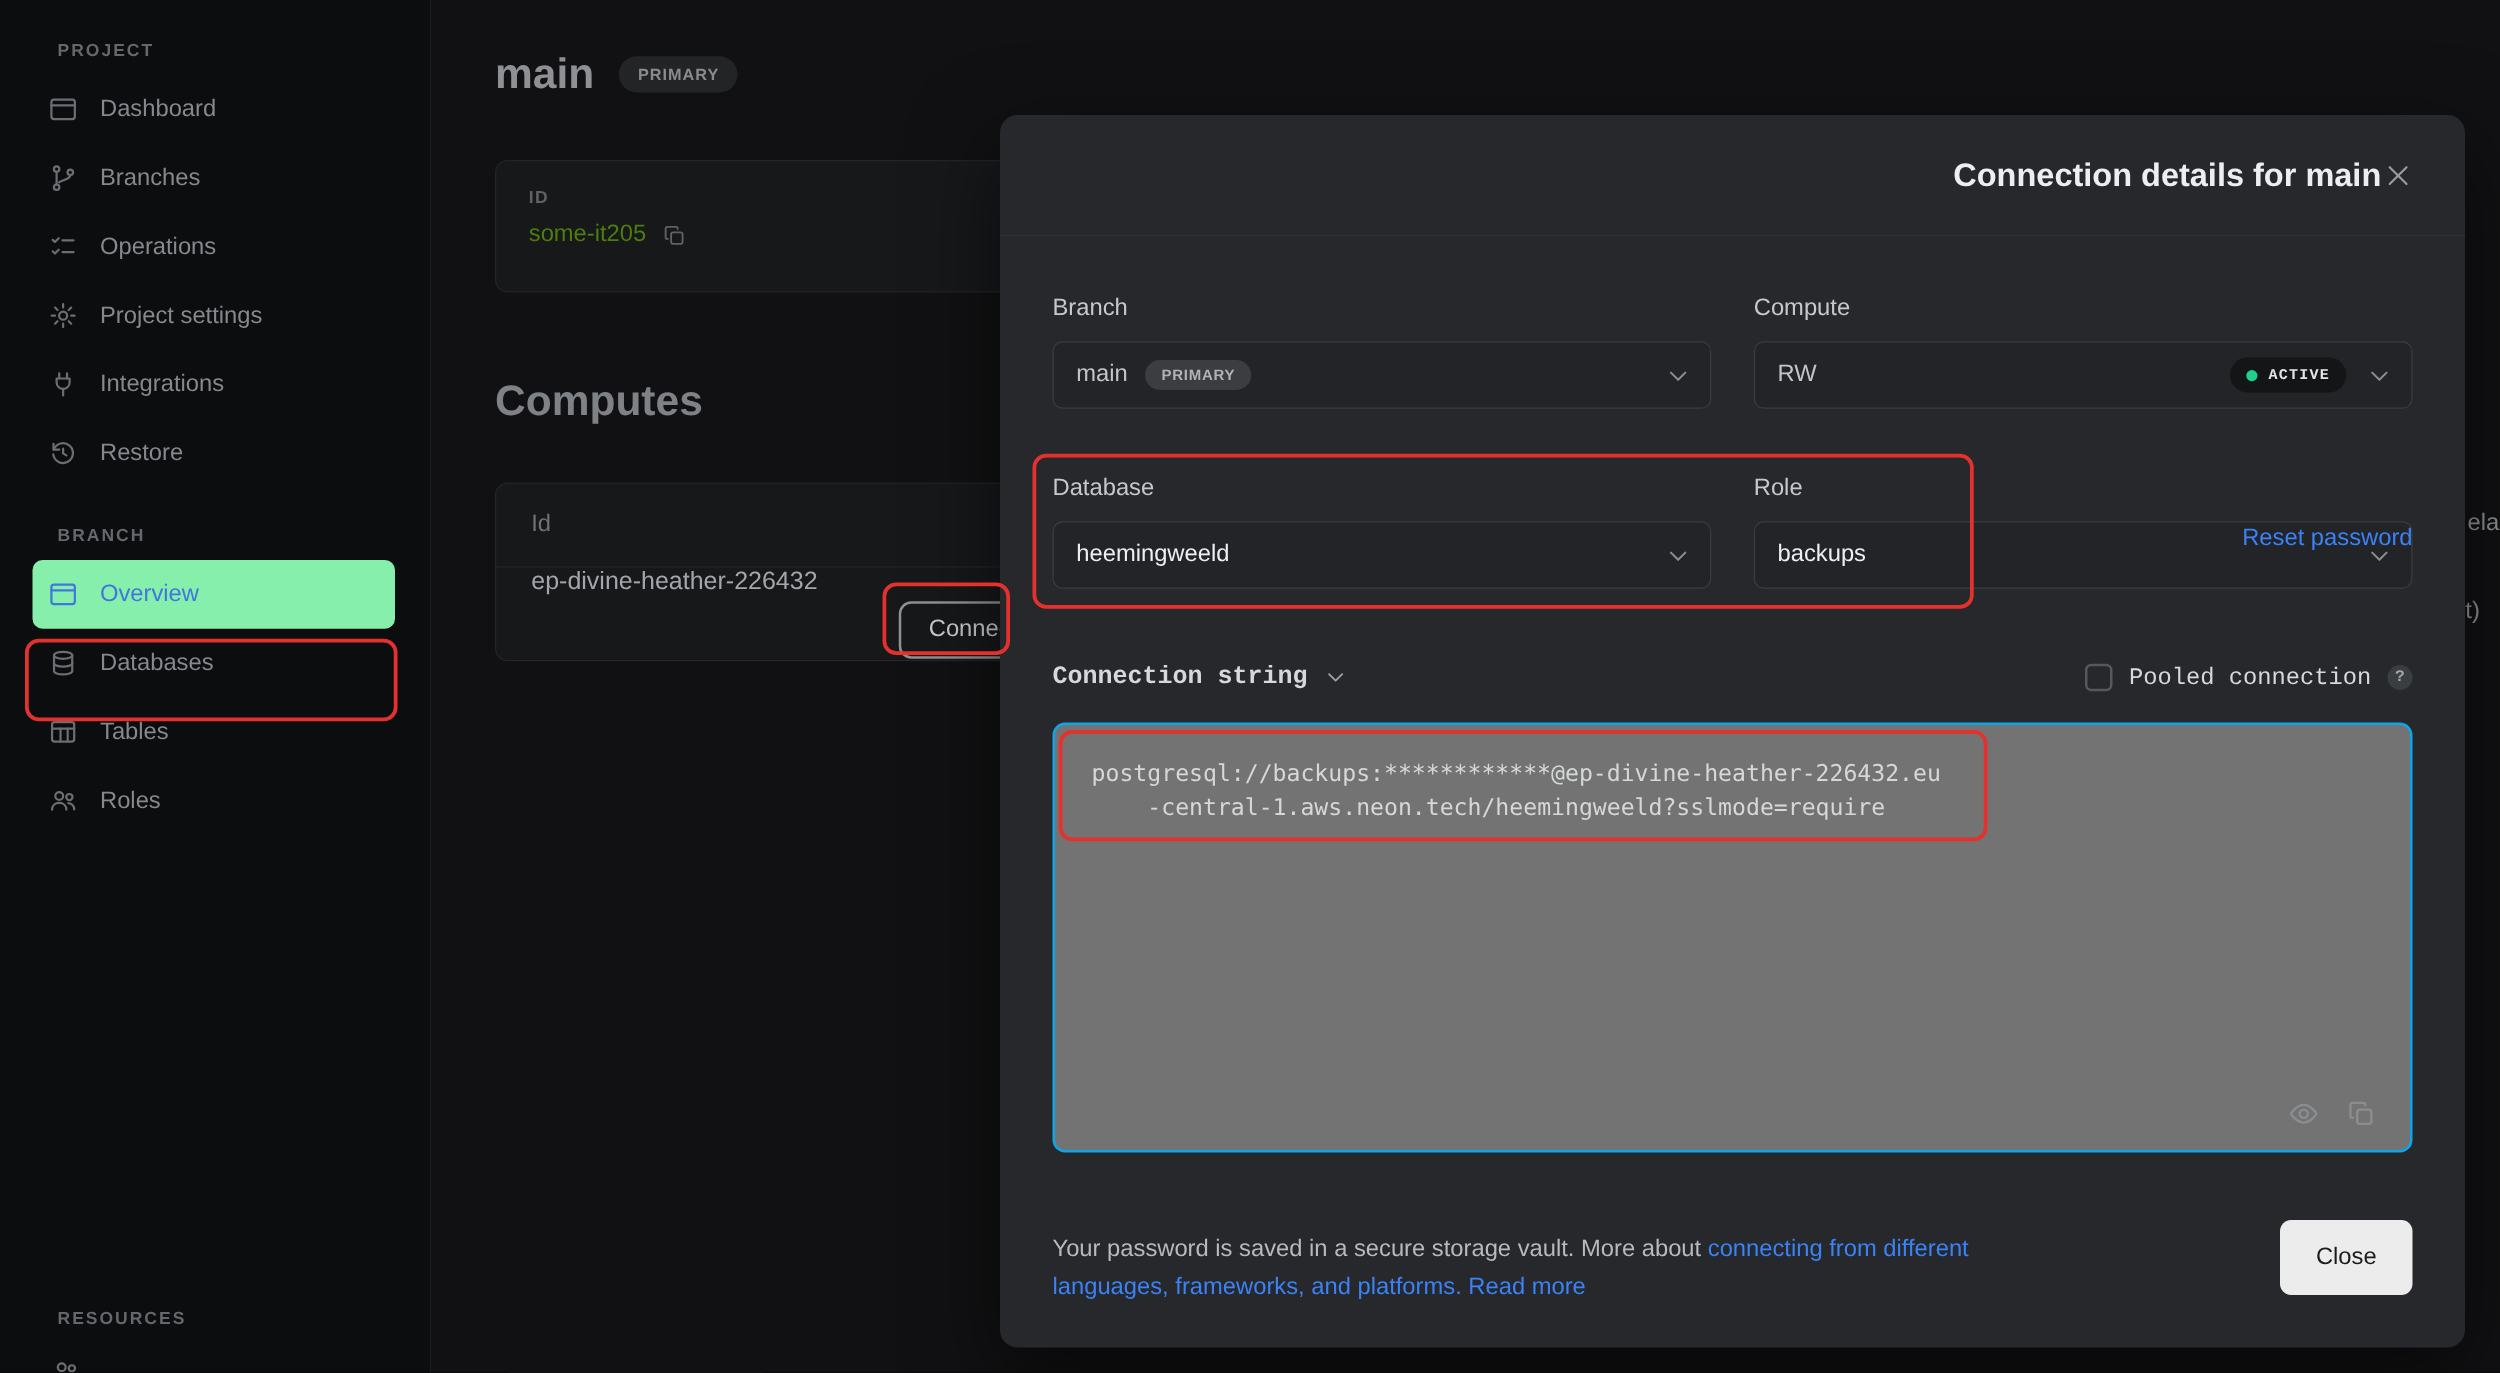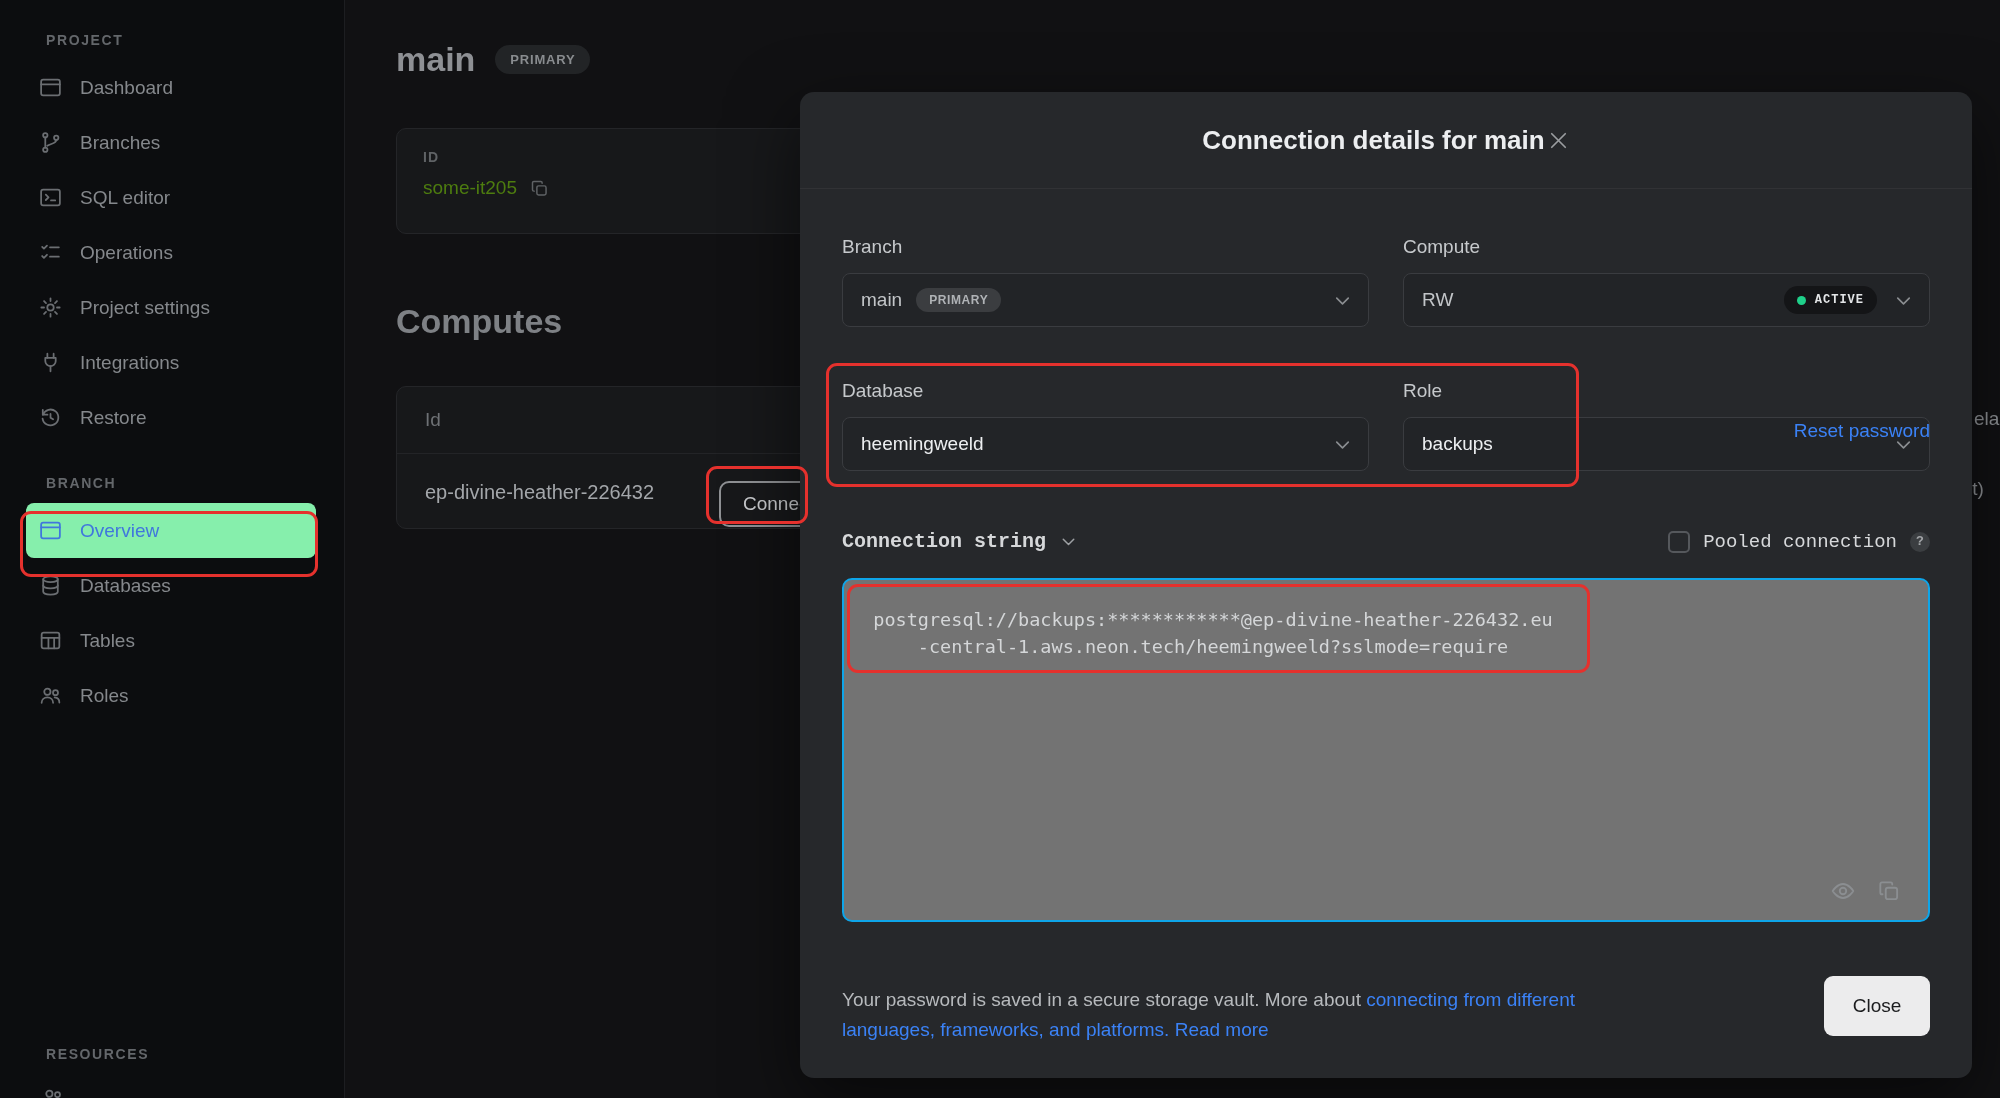--- a/index.html
+++ b/index.html
@@ -31,32 +31,32 @@
            border:1px solid #242528;border-radius:10px;box-sizing:border-box;padding:20px 26px;}
   .id-label{font-size:14px;font-weight:bold;letter-spacing:1.2px;color:#5f6265;}
   .id-value{margin-top:12px;display:flex;align-items:center;gap:12px;font-size:19px;color:#4d7c0f;}
   .id-value .icon{color:#5f6265;display:flex;}
   .id-value svg{width:21px;height:21px;}
   .computes-heading{position:absolute;left:396px;top:302px;margin:0;font-size:34px;font-weight:bold;color:#7e8185;}
   .computes-card{position:absolute;left:396px;top:386px;width:800px;height:143px;background:#17181a;
                  border:1px solid #242528;border-radius:10px;box-sizing:border-box;}
   .computes-header{height:66px;display:flex;align-items:center;padding-left:28px;
                    border-bottom:1px solid #232427;color:#6e7175;font-size:19px;}
-  .computes-row{height:76px;display:flex;align-items:center;padding-left:28px;color:#a3a6aa;font-size:20px;}
+  .computes-row{height:76px;display:flex;align-items:flex-start;padding-left:28px;color:#a3a6aa;font-size:20px;}
   .connect-btn{position:absolute;left:322px;top:94px;height:46px;padding:0 22px;background:transparent;
                border:2px solid #8f9194;border-radius:10px;color:#c9cbce;font-size:19px;
                font-family:"Liberation Sans",sans-serif;display:flex;align-items:center;}
   .frag{position:absolute;color:#8f9296;font-size:19px;}
   .frag1{left:1974px;top:408px;}
   .frag2{left:1968px;top:478px;}
 
   
   .modal{position:absolute;left:800px;top:92px;width:1172px;height:986px;background:#26282b;
          border-radius:14px;box-shadow:0 24px 70px rgba(0,0,0,.55);z-index:10;}
-  .modal-header{height:96px;display:flex;align-items:center;justify-content:center;
+  .modal-header{height:96px;display:flex;align-items:center;justify-content:flex-end;
                 padding:0 40px 0 42px;border-bottom:1px solid rgba(255,255,255,.05);}
   .modal-title{font-size:26px;font-weight:bold;color:#eceef0;}
   .close-x{display:flex;color:#9a9da0;cursor:pointer;background:none;border:none;padding:0;}
   .close-x svg{width:27px;height:27px;stroke-width:1.5;}
 
   .field{position:absolute;width:527px;}
   .field-branch{left:42px;top:144px;}
   .field-compute{left:603px;top:144px;}
   .field-database{left:42px;top:288px;}
   .field-role{left:603px;top:288px;}
@@ -133,30 +133,20 @@
               <circle cx="7" cy="5" r="2.1"></circle>
               <circle cx="7" cy="19" r="2.1"></circle>
               <circle cx="17.5" cy="7.5" r="2.1"></circle>
               <path d="M7 7.1v9.8"></path>
               <path d="M17.5 9.6c0 3.6-5.5 3.4-8.6 5.6"></path>
             </svg>
         </span>
         <span>Branches</span>
       </div>
 
-      <div class="nav-item">
-        <span class="icon">
-          <svg viewBox="0 0 24 24">
-              <rect x="3" y="4.5" width="18" height="15" rx="2"></rect>
-              <path d="M7.5 9.2l2.6 2.6-2.6 2.6"></path>
-              <line x1="12.5" y1="14.8" x2="16.5" y2="14.8"></line>
-            </svg>
-        </span>
-        <span>SQL editor</span>
-      </div>
 
       <div class="nav-item">
         <span class="icon">
           <svg viewBox="0 0 24 24">
               <path d="M4 6.6l1.7 1.7 2.9-2.9"></path>
               <line x1="11.5" y1="7" x2="20" y2="7"></line>
               <path d="M4 15.4l1.7 1.7 2.9-2.9"></path>
               <line x1="11.5" y1="16" x2="20" y2="16"></line>
             </svg>
         </span>

